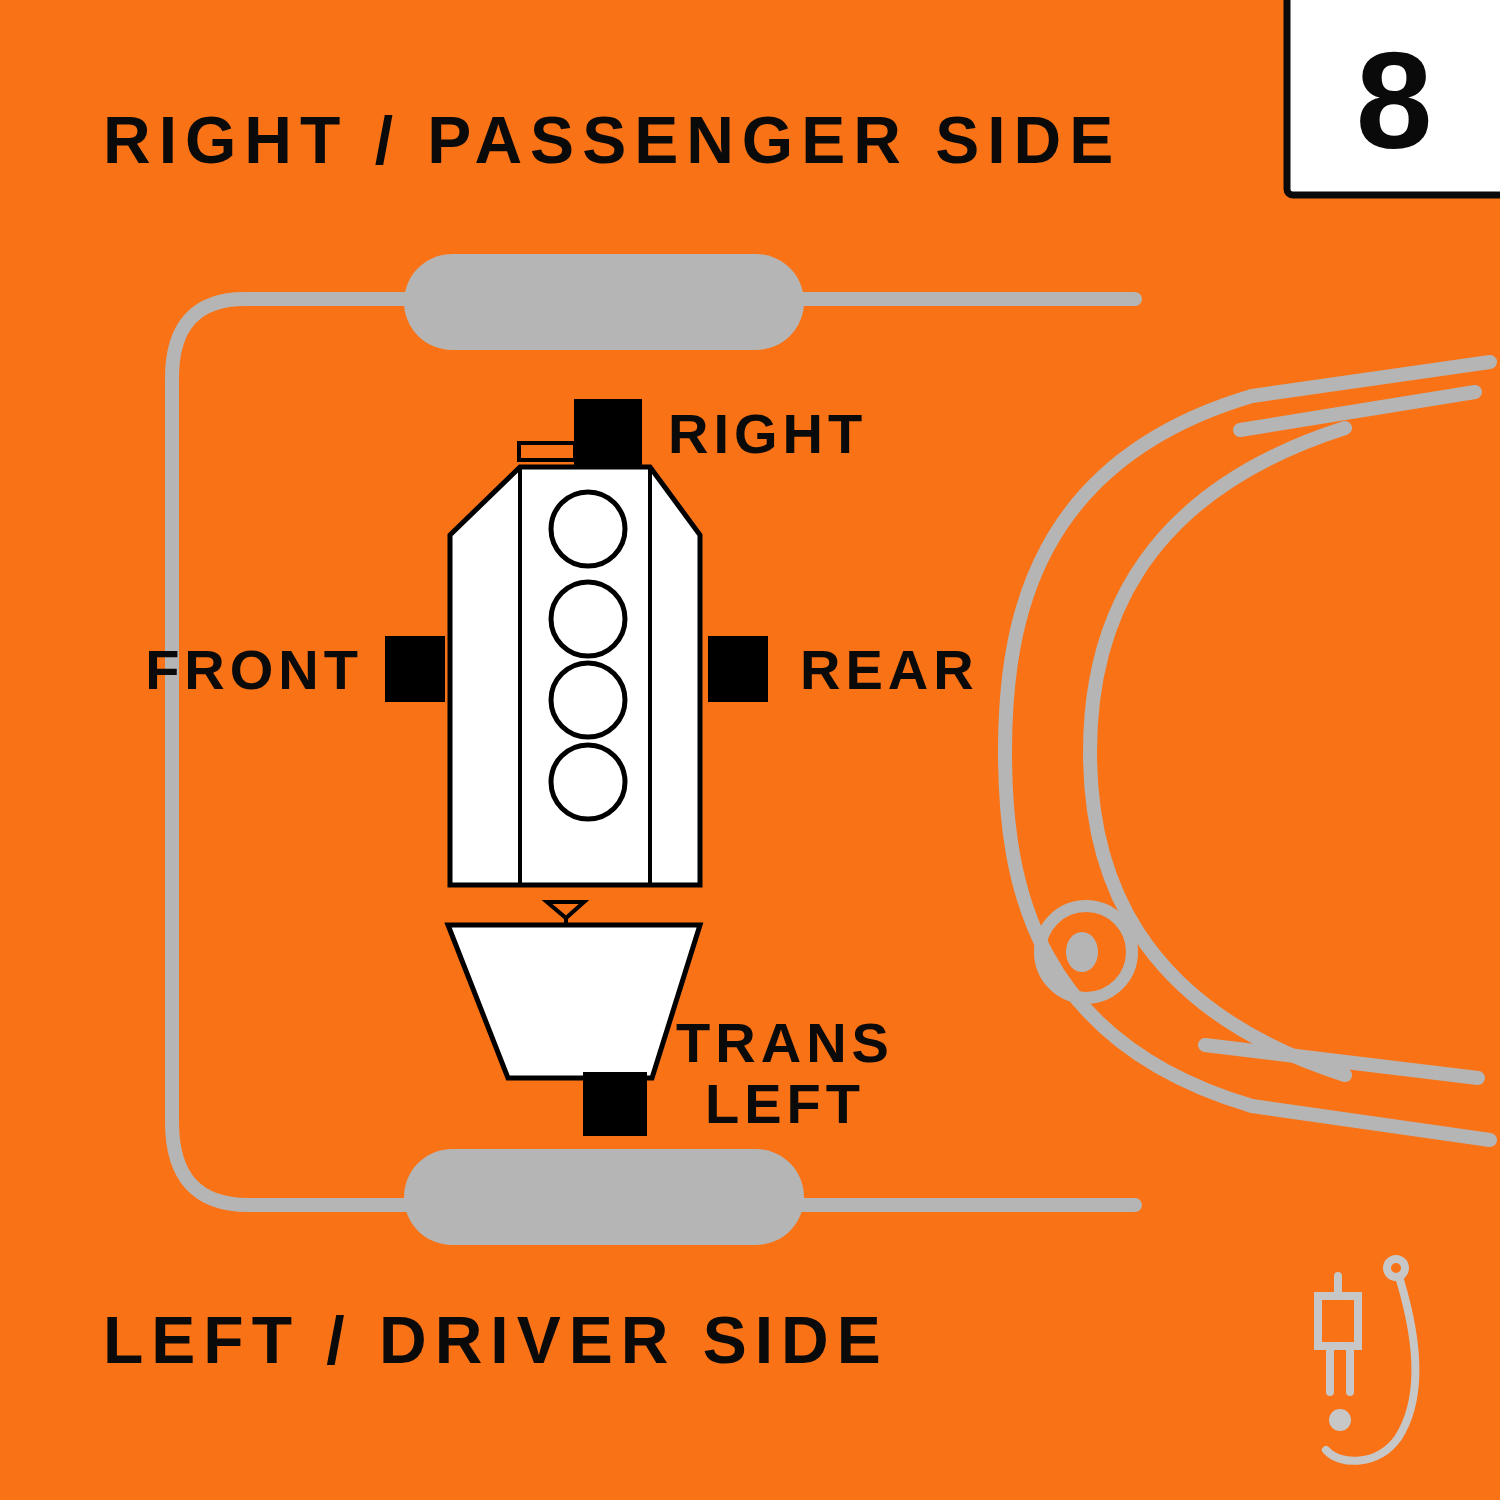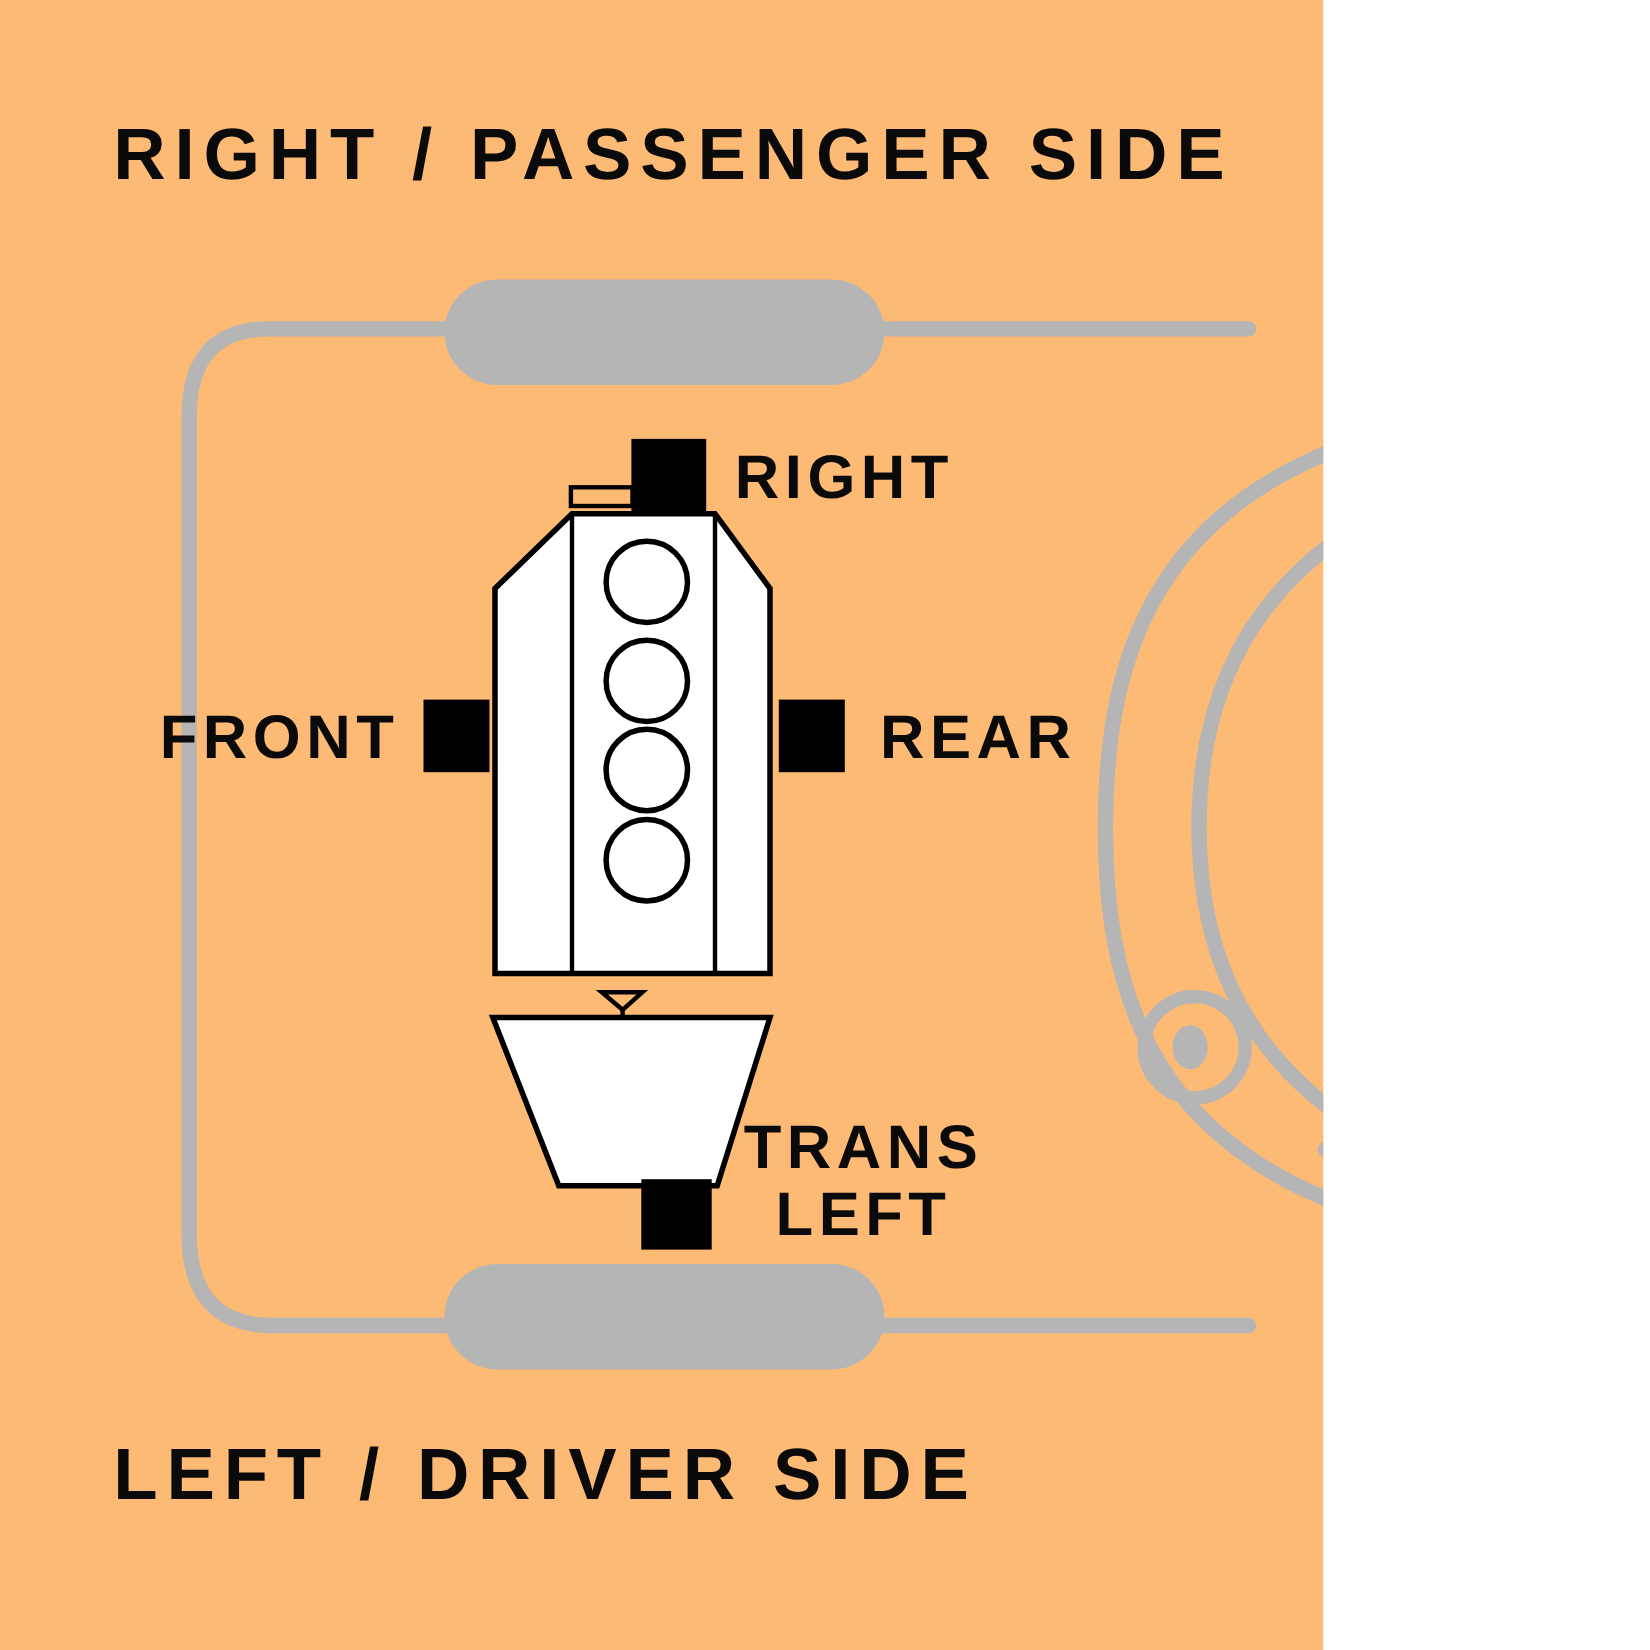--- a/index.html
+++ b/index.html
@@ -2,23 +2,23 @@
 <html style="--diagram_gray: #b5b5b5; --line_black: #000000; --watermark_gray: #c7c7c7;"><head>
 <meta charset="utf-8">
 <style>
   html, body {
     margin: 0;
     padding: 0;
     background: #ffffff;
   }
   .stage {
     position: relative;
-    width: 1203px;
+    width: 1500px;
     height: 1500px;
-    background: #fdba74;
+    background: #f97316;
     overflow: hidden;
   }
   svg { display: block; }
 
   .gray-line {
     stroke: var(--diagram_gray, #b5b5b5);
     stroke-width: 14;
     fill: none;
     stroke-linecap: round;
     stroke-linejoin: round;

